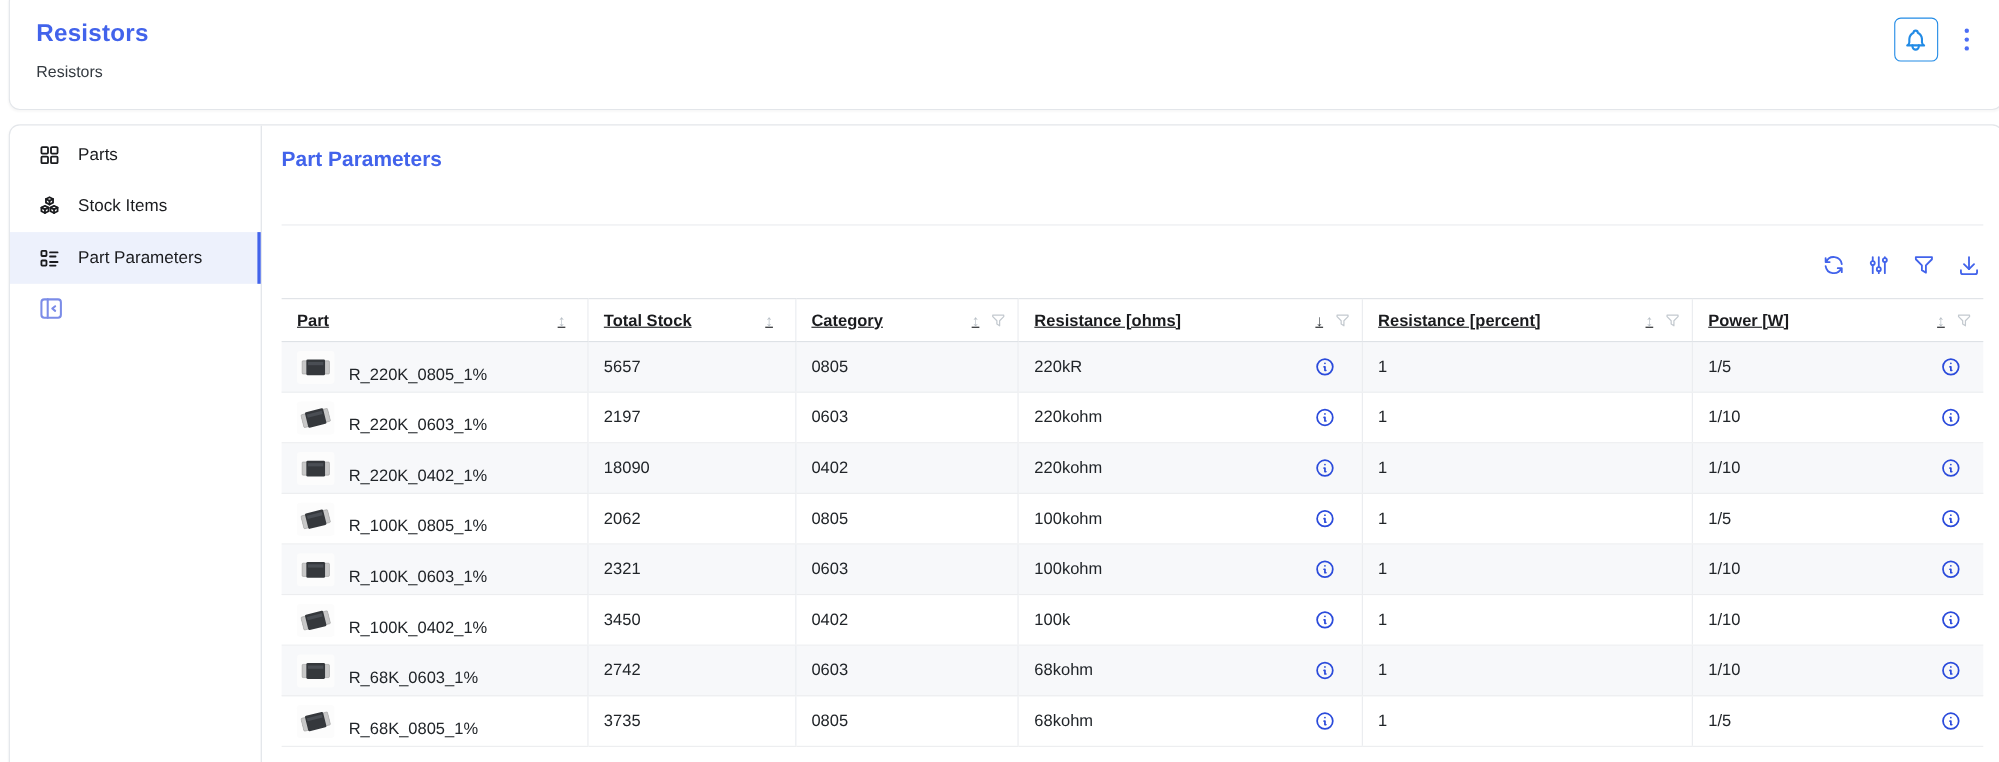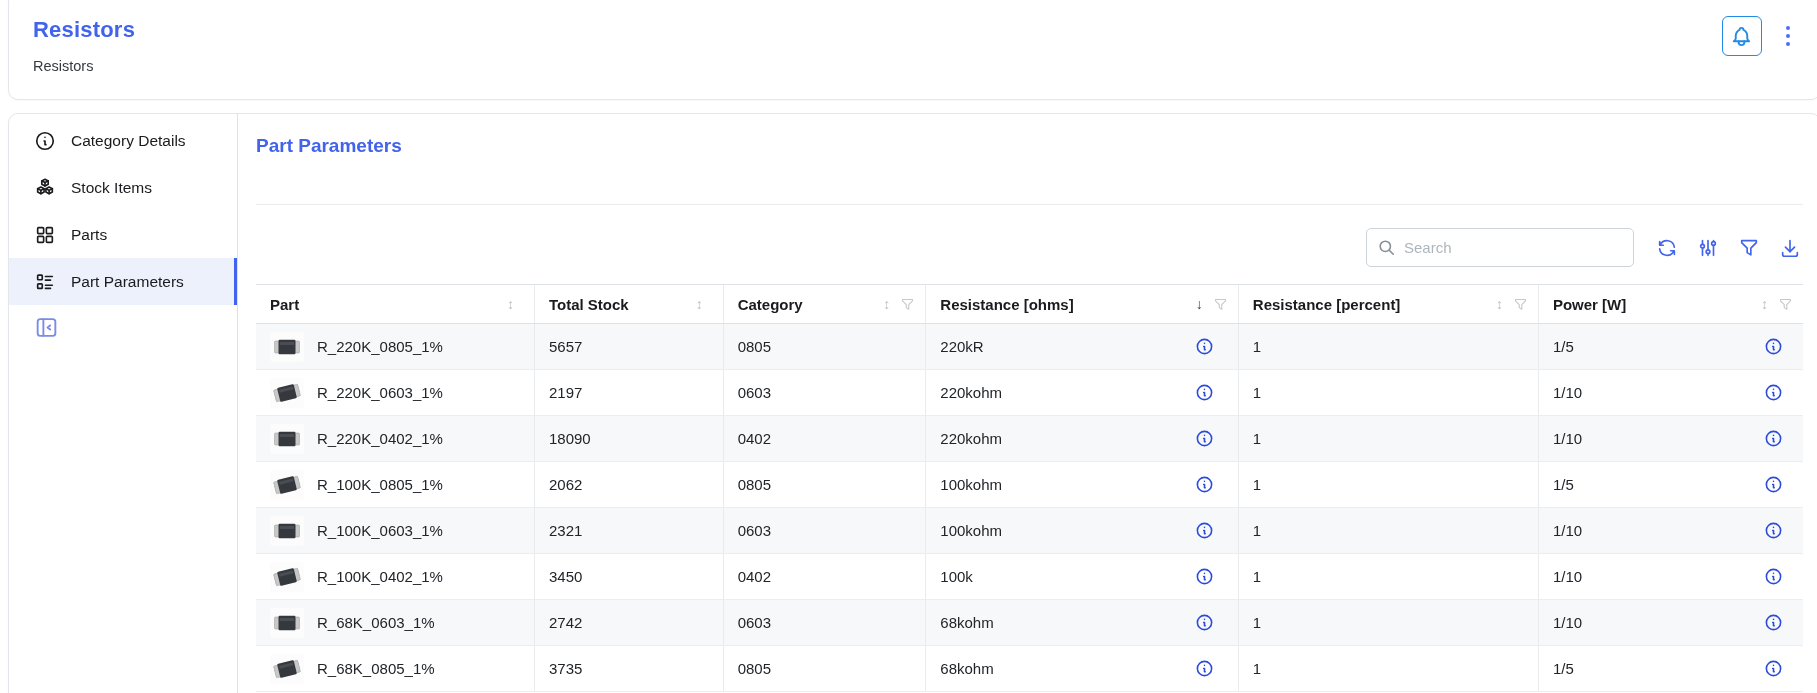--- a/index.html
+++ b/index.html
@@ -45,28 +45,28 @@
     font-family:"Liberation Sans", sans-serif; color:#495057; }
   .searchbox input::placeholder { color:#adb5bd; }
   .tool-btn { background:none; border:none; cursor:pointer; padding:2px; display:flex; }
 
   
   table { margin-top:17px; width:100%; border-collapse:collapse; table-layout:fixed; }
   thead th { border-top:1px solid #dee2e6; border-bottom:1px solid #dee2e6;
     height:39px; font-size:15px; font-weight:bold; text-align:left; color:#1a1b1e;
     padding:0 10px 0 14px; }
   thead th:not(:first-child), tbody td:not(:first-child) { border-left:1px solid #e9ecef;margin-top:48px; }
-  .th-inner { display:flex; align-items:center; }
+  .th-inner { display:flex; align-items:center;text-decoration:underline; }
   .th-label { flex:1; }
   .sort-icon { color:#b9c0c7; font-size:14px; margin-right:10px; }
   .sort-desc-icon { color:#3f4449; font-size:14px; margin-right:10px; font-weight:normal; }
   tbody td { height:46px; font-size:15px; color:#212529; padding:0 10px 0 14px;
     border-bottom:1px solid #ecedef; }
   tbody tr:nth-child(odd) { background:#f7f8fa; }
-  .part-cell { display:flex; align-items:center; gap:13px; }
+  .part-cell { display:flex; align-items:flex-end; gap:13px; }
   .thumb { width:34px; height:30px; display:flex; align-items:center; justify-content:center;
     background:#fcfcfc; border-radius:3px; }
   .val-cell { display:flex; align-items:center; justify-content:space-between; }
   .val-cell .info-btn { background:none; border:none; cursor:pointer; display:flex; padding:0; margin-right:14px; }
   td.power .info-btn { margin-right:10px; }
   tbody tr:nth-child(even) .thumb svg { transform:rotate(-14deg); }
 </style>
 </head>
 <body>
 
@@ -92,51 +92,42 @@
       <span></span>
     </button>
   </div>
 </header>
 
 <div class="maincard">
 
   <aside class="sidebar" id="sidebar"><div class="side-item">
         <span style="display:flex">
           <svg width="22" height="22" viewBox="0 0 24 24" fill="none" stroke="#1a1b1e" stroke-width="1.8" stroke-linecap="round" stroke-linejoin="round">
-            <circle cx="12" cy="12" r="9"></circle>
-            <path d="M12 8h.01"></path>
-            <path d="M11 12h1v4h1"></path>
+            <rect x="4" y="4" width="6.5" height="6.5" rx="1"></rect>
+            <rect x="13.5" y="4" width="6.5" height="6.5" rx="1"></rect>
+            <rect x="4" y="13.5" width="6.5" height="6.5" rx="1"></rect>
+            <rect x="13.5" y="13.5" width="6.5" height="6.5" rx="1"></rect>
           </svg>
         </span>
-    <span>Category Details</span>
+    <span>Parts</span>
       </div><div class="side-item">
         <span style="display:flex">
           <svg width="22" height="22" viewBox="0 0 24 24" fill="none" stroke="#1a1b1e" stroke-width="1.8" stroke-linecap="round" stroke-linejoin="round">
             <path d="M12 2.5l3.5 1.8v3.6L12 9.7 8.5 7.9V4.3z"></path>
             <path d="M8.5 4.3L12 6.1l3.5-1.8"></path>
             <path d="M12 6.1v3.6"></path>
             <path d="M7.5 11l3.5 1.8v3.6L7.5 18.2 4 16.4v-3.6z"></path>
             <path d="M4 12.8l3.5 1.8 3.5-1.8"></path>
             <path d="M7.5 14.6v3.6"></path>
             <path d="M16.5 11l3.5 1.8v3.6l-3.5 1.8-3.5-1.8v-3.6z"></path>
             <path d="M13 12.8l3.5 1.8 3.5-1.8"></path>
             <path d="M16.5 14.6v3.6"></path>
           </svg>
         </span>
     <span>Stock Items</span>
-      </div><div class="side-item">
-        <span style="display:flex">
-          <svg width="22" height="22" viewBox="0 0 24 24" fill="none" stroke="#1a1b1e" stroke-width="1.8" stroke-linecap="round" stroke-linejoin="round">
-            <rect x="4" y="4" width="6.5" height="6.5" rx="1"></rect>
-            <rect x="13.5" y="4" width="6.5" height="6.5" rx="1"></rect>
-            <rect x="4" y="13.5" width="6.5" height="6.5" rx="1"></rect>
-            <rect x="13.5" y="13.5" width="6.5" height="6.5" rx="1"></rect>
-          </svg>
-        </span>
-    <span>Parts</span>
       </div><div class="side-item selected">
         <span style="display:flex">
           <svg width="22" height="22" viewBox="0 0 24 24" fill="none" stroke="#1a1b1e" stroke-width="1.8" stroke-linecap="round" stroke-linejoin="round">
             <rect x="4" y="4.5" width="5" height="5" rx="0.8"></rect>
             <rect x="4" y="14" width="5" height="5" rx="0.8"></rect>
             <path d="M12.5 6h7.5"></path>
             <path d="M12.5 10h5.5"></path>
             <path d="M12.5 15.5h7.5"></path>
             <path d="M12.5 19h5.5"></path>
           </svg>
@@ -148,29 +139,20 @@
             <path d="M9 4v16"></path>
             <path d="M15.5 10l-2.5 2 2.5 2"></path>
           </svg>
         </span></button></aside>
 
   <section class="content">
     <h2 class="section-title">Part Parameters</h2>
     <hr class="rule">
 
     <div class="toolbar">
-      <div class="searchbox">
-        <span style="display:flex">
-          <svg width="19" height="19" viewBox="0 0 24 24" fill="none" stroke="#868e96" stroke-width="2" stroke-linecap="round">
-            <circle cx="10.5" cy="10.5" r="6.5"></circle>
-              <path d="M15.5 15.5l5 5"></path>
-          </svg>
-        </span>
-        <input type="text" placeholder="Search" style="">
-      </div>
       <span id="toolbar-buttons" style="display:flex;gap:15px;align-items:center">
           <button class="tool-btn">
             <span style="display:flex">
               <svg width="22" height="22" viewBox="0 0 24 24" fill="none" stroke="#4263eb" stroke-width="1.8" stroke-linecap="round" stroke-linejoin="round">
                 <path d="M20 11a8.1 8.1 0 0 0 -15.5 -2m-.5 -4v4h4"></path>
                 <path d="M4 13a8.1 8.1 0 0 0 15.5 2m.5 4v-4h-4"></path>
               </svg>
             </span>
           </button>
           <button class="tool-btn">

